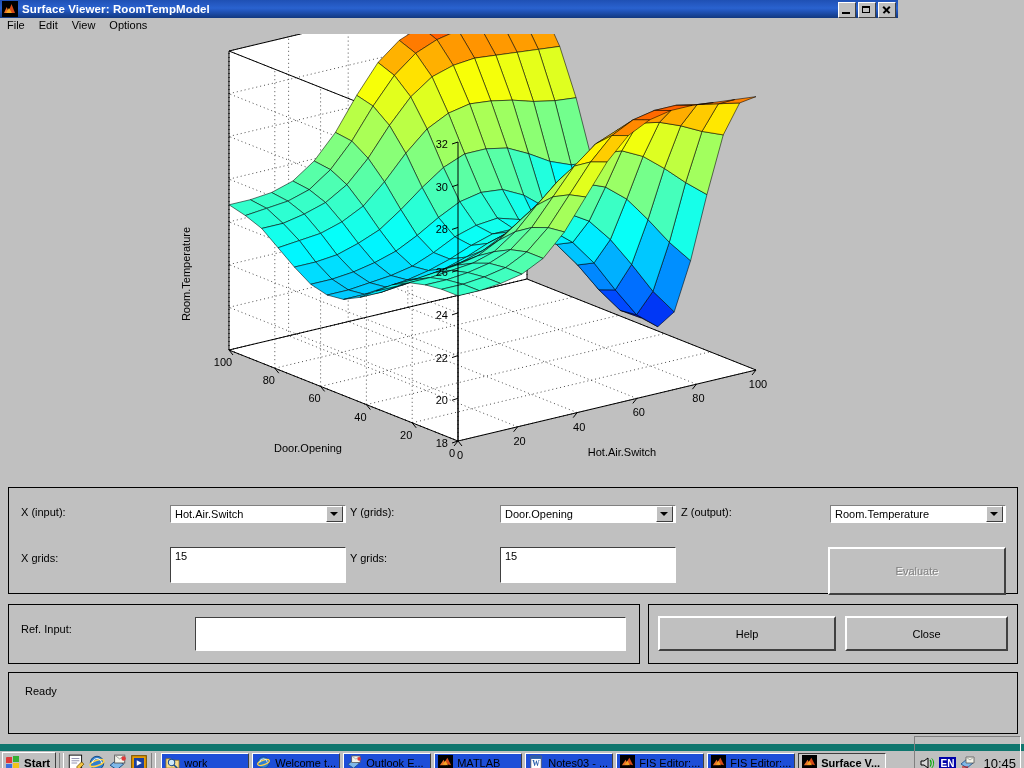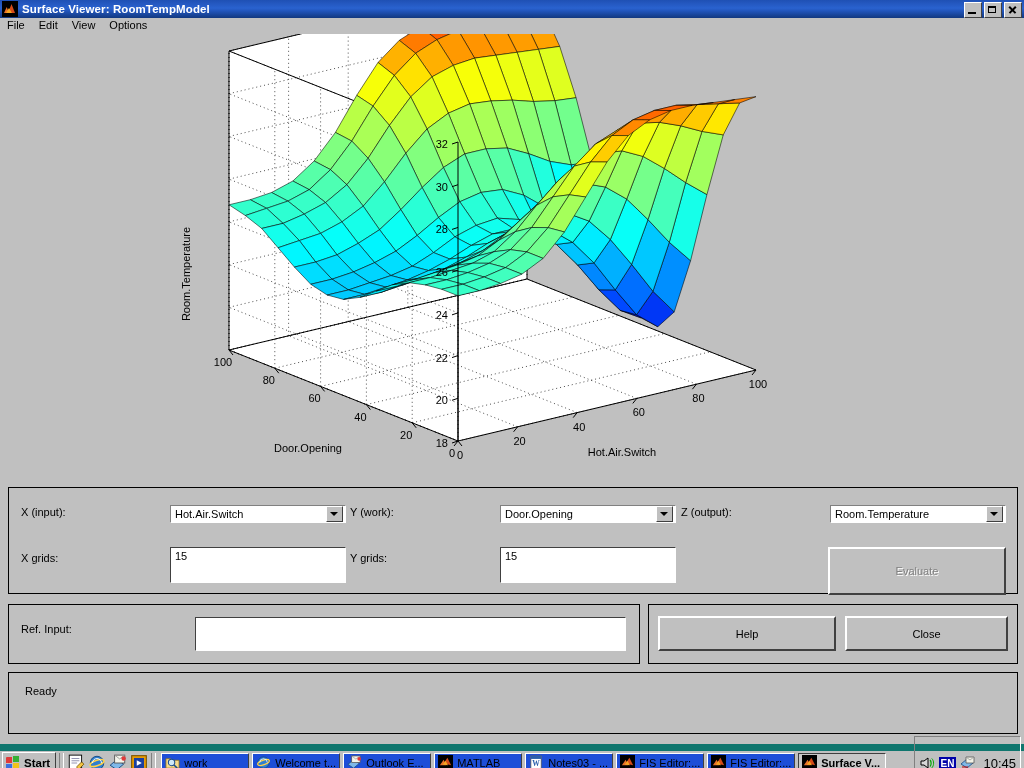--- a/index.html
+++ b/index.html
@@ -7,21 +7,21 @@
     width:1024px;height:768px;overflow:hidden;
     background:#c0c0c0;
     font-family:"Liberation Sans", sans-serif;
     font-size:11px;color:#000;
     -webkit-font-smoothing:none;
   }
   .app{position:absolute;left:0;top:0;width:1024px;height:744px;background:#c0c0c0;}
 
   
   .titlebar{
-    position:absolute;left:0;top:0;width:1024px;height:18px;
+    position:absolute;left:0;top:0;width:898px;height:18px;
     background:linear-gradient(180deg,#1f50b4 0%,#2a62cf 45%,#2256bd 60%,#12387f 100%);
     display:flex;align-items:center;
   }
   .title-icon{width:14px;height:14px;margin-left:2px;margin-right:4px;position:relative;flex:none;
     background:#000;border:1px solid #000;overflow:hidden;}
   .title-icon .m1{position:absolute;left:1px;top:5px;width:5px;height:6px;background:#e8702a;
      clip-path:polygon(0% 100%,55% 0%,100% 100%);}
   .title-icon .m2{position:absolute;left:5px;top:2px;width:7px;height:9px;background:#d64b1a;
      clip-path:polygon(0% 100%,50% 0%,100% 100%);}
   .title-icon .m3{position:absolute;left:3px;top:6px;width:6px;height:5px;background:#f5a623;
@@ -443,21 +443,21 @@
       </svg>
   </div>
 
   <div class="panel-outline" style="left:8px;top:487px;width:1008px;height:105px;">
     <div class="lbl" style="left:12px;top:18px;">X (input):</div>
     <div class="combo" style="left:161px;top:17px;width:176px;">
       <div class="ctext">Hot.Air.Switch</div>
       <div class="carrow"></div>
     </div>
 
-    <div class="lbl" style="left:341px;top:18px;">Y (work):</div>
+    <div class="lbl" style="left:341px;top:18px;">Y (grids):</div>
     <div class="combo" style="left:491px;top:17px;width:176px;">
       <div class="ctext">Door.Opening</div>
       <div class="carrow"></div>
     </div>
 
     <div class="lbl" style="left:672px;top:18px;">Z (output):</div>
     <div class="combo" style="left:821px;top:17px;width:176px;">
       <div class="ctext">Room.Temperature</div>
       <div class="carrow"></div>
     </div>

